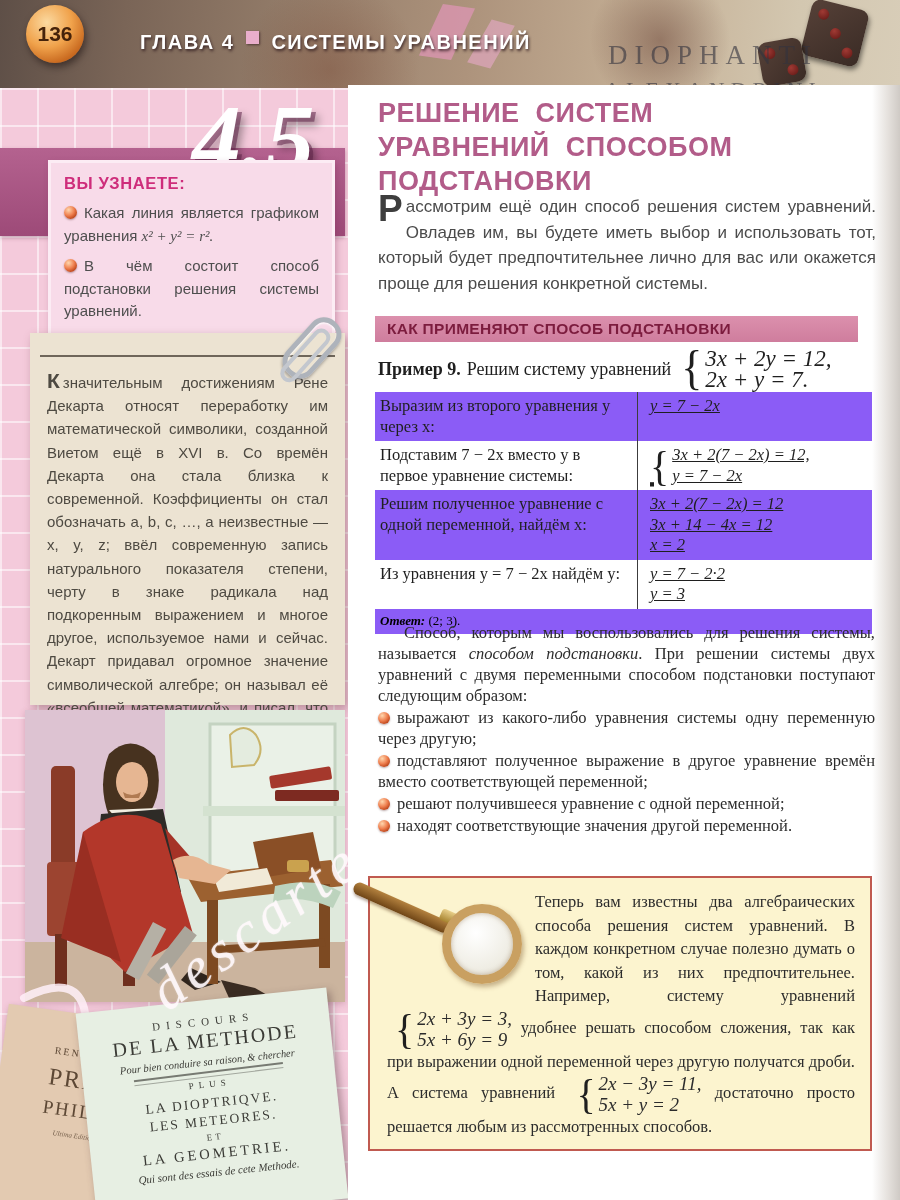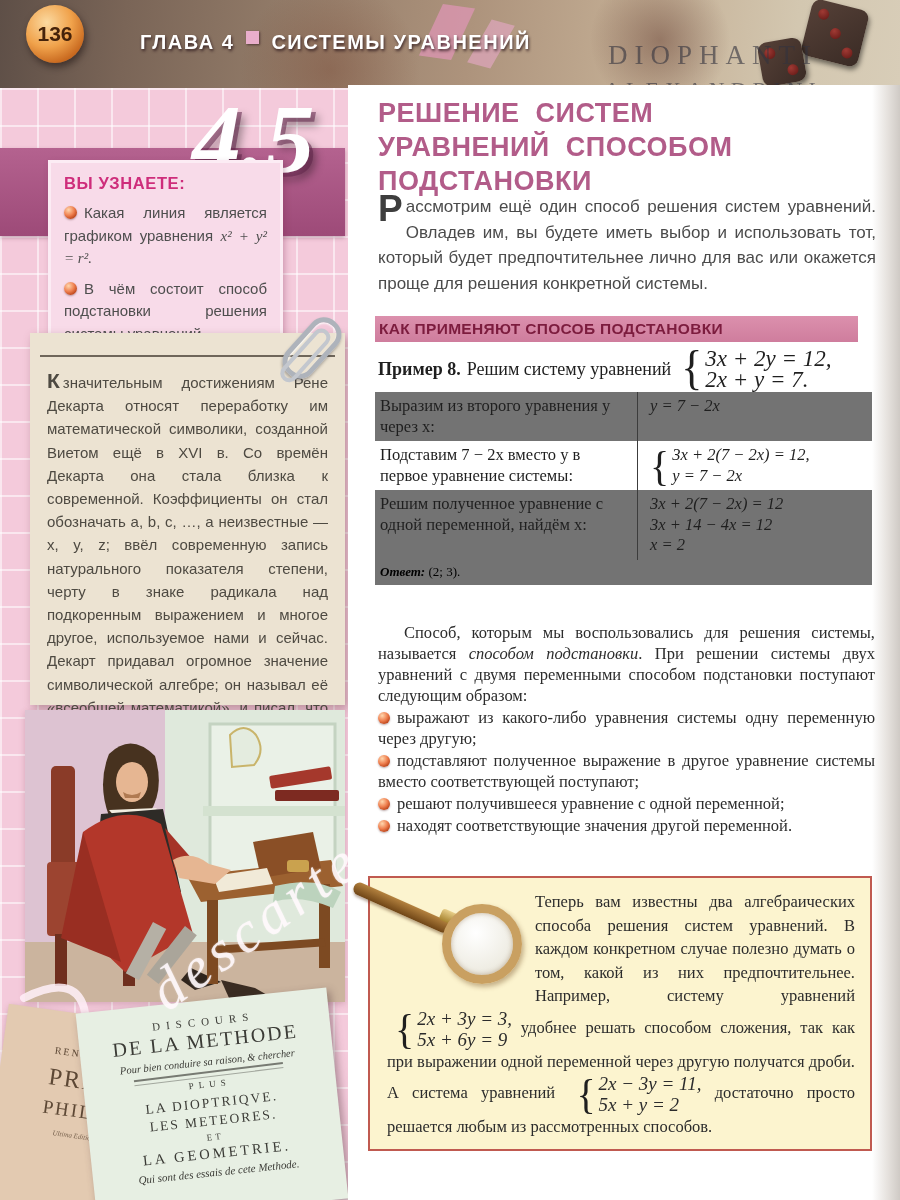--- a/index.html
+++ b/index.html
@@ -39,21 +39,21 @@
   .left-col { position:absolute; left:0; top:88px; width:348px; height:1112px; background-color:#f4cadb;
     background-image:
       linear-gradient(rgba(255,255,255,.55) 2px, transparent 2px),
       linear-gradient(90deg, rgba(255,255,255,.55) 2px, transparent 2px);
     background-size:37px 37px; }
   .section-band { position:absolute; left:0; top:60px; width:345px; height:88px;
     background:linear-gradient(#b4628f,#9d4a78); box-shadow:0 2px 4px rgba(100,40,70,.35); }
   .section-num { position:absolute; left:192px; top:-58px; font:700 italic 98px/1 "Liberation Serif", serif;
     color:#fff; text-shadow:4px 4px 0 rgba(94,36,72,.55), 7px 8px 9px rgba(0,0,0,.35); }
 
-  .learn-box { position:absolute; left:48px; top:72px; width:235px; background:#f8dbe9;
+  .learn-box { position:absolute; left:48px; top:72px; width:287px; background:#f8dbe9;
     border:3px solid #fcecf4; box-shadow:2px 3px 6px rgba(120,40,80,.3); padding:11px 13px 13px;
     font-family:"Liberation Sans", sans-serif; }
   .learn-title { color:#ce2d7b; font-weight:700; font-size:16.5px; letter-spacing:.6px; margin-bottom:9px; }
   .learn-item { font-size:15px; line-height:22.5px; color:#4e4e4e; text-align:justify; margin-bottom:8px; }
   .sphere { display:inline-block; width:13px; height:13px; border-radius:50%;
     background:radial-gradient(circle at 35% 30%, #ffd7ae, #ef8050 45%, #b43a10 82%, #8c2a08);
     box-shadow:0 1px 2px rgba(60,10,10,.35); margin-right:7px; vertical-align:-1px; }
   .math-i { font-family:"Liberation Serif", serif; font-style:italic; }
 
   .note-card { position:absolute; left:30px; top:245px; width:315px; height:372px; background:#ece3d2;
@@ -102,37 +102,37 @@
     background:linear-gradient(90deg,#ffffff,#e6e2de 55%,#cfcac5); }
 
   .main-title { position:absolute; left:378px; top:96px; width:500px;
     font:700 27px/34px "Liberation Sans", sans-serif; color:#b25c89; letter-spacing:.5px; word-spacing:8px; }
   .intro { position:absolute; left:378px; top:194px; width:498px;
     font:400 17px/25.5px "Liberation Sans", sans-serif; color:#4b4b4b; text-align:justify; }
   .intro-drop { float:left; font-size:37px; line-height:29px; font-weight:700; color:#3e3e3e; margin-right:3px; }
 
   .banner { position:absolute; left:375px; top:316px; width:483px; height:26px;
     background:linear-gradient(#dc90ad,#cf7d9d); color:#7c1c3e;
-    font:700 15.5px/26px "Liberation Sans", sans-serif; padding-left:4px; letter-spacing:.3px; }
+    font:700 15.5px/26px "Liberation Sans", sans-serif; padding-left:12px; letter-spacing:.3px; }
 
   .example { position:absolute; left:378px; top:347px; width:497px; display:flex; align-items:center;
     font:400 18px/23px "Liberation Serif", serif; color:#1f1f1f; }
   .example b { margin-right:6px; }
   .system { display:inline-flex; align-items:center; font-family:"Liberation Serif", serif; font-style:italic; }
   .system .brace { font-style:normal; font-size:44px; font-weight:400; line-height:1; transform:scaleY(1.08);
     margin-right:3px; color:#1f1f1f; }
   .system .eqs { display:flex; flex-direction:column; font-size:23px; line-height:21px; white-space:nowrap; }
   .example .system { margin-left:10px; }
 
   .table { position:absolute; left:375px; top:392px; width:497px; font-family:"Liberation Serif", serif; }
   .trow { display:flex; }
-  .trow.green, .answer { background:#737373; }
+  .trow.green, .answer { background:#8b5cf6; }
   .tleft { width:262px; padding:4px 8px 4px 5px; font-size:16.5px; line-height:20.5px; color:#1f1f1f; }
   .tright { flex:1; border-left:1.6px solid #3c3c3c; padding:4px 0 4px 12px; font-style:italic;
-    font-size:16.5px; line-height:20.5px; color:#1f1f1f; display:flex; align-items:flex-start; }
+    font-size:16.5px; line-height:20.5px; color:#1f1f1f; display:flex; align-items:flex-start;text-decoration:underline; }
   .tright .lines { display:flex; flex-direction:column; white-space:nowrap; }
   .tright .system .brace { font-size:40px; }
   .tright .system .eqs { font-size:16.5px; line-height:20.5px; }
   .answer { padding:4px 8px 5px 5px; font-size:13px; }
   .answer .alabel { font-style:italic; font-weight:700; }
 
   .method { position:absolute; left:378px; top:622px; width:497px;
     font-size:16.5px; line-height:21px; color:#2c2c2c; text-align:justify; font-family:"Liberation Serif", serif; }
   .method p.first { text-indent:26px; margin-bottom:1px; }
   .method .step { margin-top:1px; }
@@ -289,21 +289,21 @@
     <div>ПОДСТАНОВКИ</div>
   </div>
 
   <div class="intro">
     <span class="intro-drop">Р</span><span>ассмотрим ещё один способ решения систем уравнений. Овладев им, вы будете иметь выбор и использовать тот, который будет предпочтительнее лично для вас или окажется проще для решения конкретной системы.</span>
   </div>
 
   <div class="banner">КАК ПРИМЕНЯЮТ СПОСОБ ПОДСТАНОВКИ</div>
 
   <div class="example">
-    <b>Пример 8.</b>
+    <b>Пример 9.</b>
     <span>Решим систему уравнений</span>
     <span class="system">
       <span class="brace">{</span>
       <span class="eqs">
         <span>3x + 2y = 12,</span>
         <span>2x + y = 7.</span>
       </span>
     </span>
   </div>
 
@@ -331,29 +331,38 @@
     <div class="trow green">
       <div class="tleft">Решим полученное уравнение с одной переменной, найдём x:</div>
       <div class="tright">
         <span class="lines">
           <span>3x + 2(7 − 2x) = 12</span>
           <span>3x + 14 − 4x = 12</span>
           <span>x = 2</span>
         </span>
       </div>
     </div>
+    <div class="trow">
+      <div class="tleft">Из уравнения y = 7 − 2x найдём y:</div>
+      <div class="tright">
+        <span class="lines">
+          <span>y = 7 − 2·2</span>
+          <span>y = 3</span>
+        </span>
+      </div>
+    </div>
     <div class="answer">
       <span class="alabel">Ответ:</span><span> (2; 3).</span>
     </div>
   </div>
 
   <div class="method">
     <p class="first"><span>Способ, которым мы воспользовались для решения системы, называется </span><i>способом подстановки</i><span>. При решении системы двух уравнений с двумя переменными способом подстановки поступают следующим образом:</span></p>
     <div class="step"><span class="sphere"></span><span>выражают из какого-либо уравнения системы одну переменную через другую;</span></div>
-    <div class="step"><span class="sphere"></span><span>подставляют полученное выражение в другое уравнение системы вместо соответствующей поступают;</span></div>
+    <div class="step"><span class="sphere"></span><span>подставляют полученное выражение в другое уравнение времён вместо соответствующей переменной;</span></div>
     <div class="step"><span class="sphere"></span><span>решают получившееся уравнение с одной переменной;</span></div>
     <div class="step"><span class="sphere"></span><span>находят соответствующие значения другой переменной.</span></div>
   </div>
 
   <div class="tip-box">
     <div class="magnifier">
       <div class="mag-handle"></div>
       <div class="mag-ferrule"></div>
       <div class="mag-ring"></div>
     </div>

